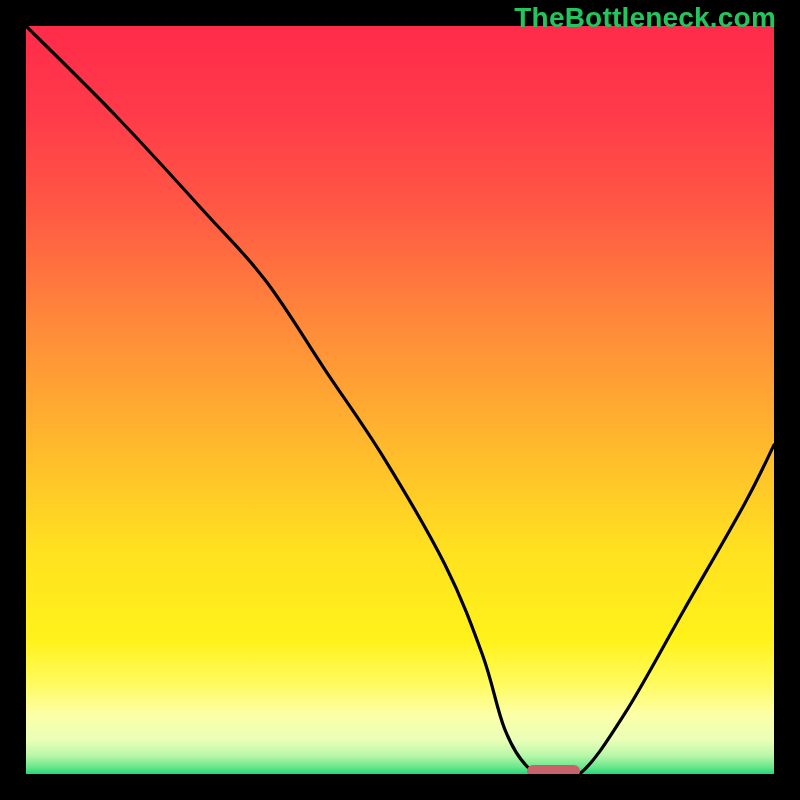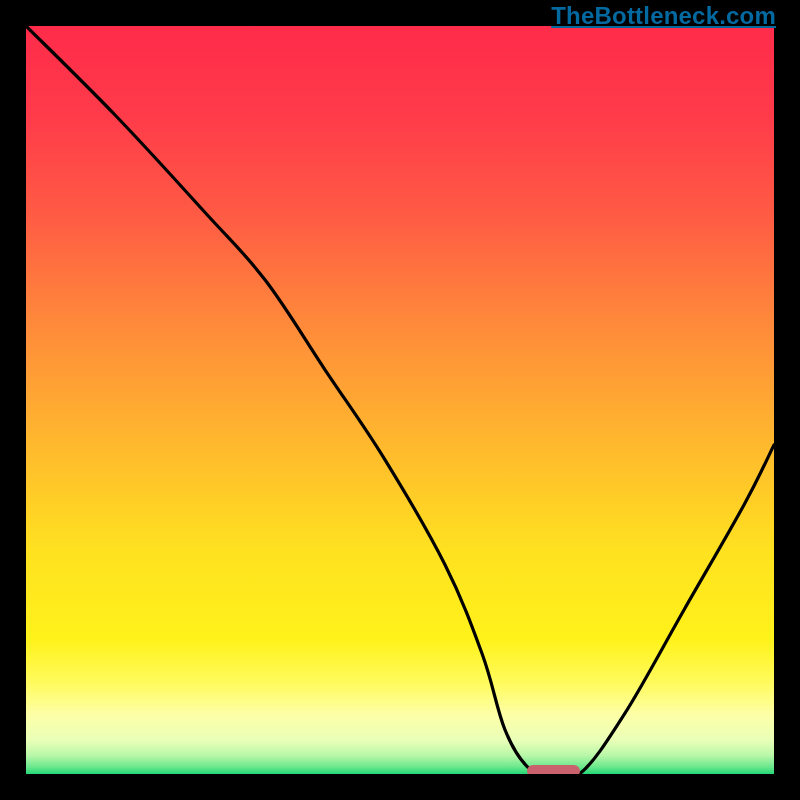--- a/index.html
+++ b/index.html
@@ -28,26 +28,25 @@
   }
   .gradient {
     position: absolute;
     inset: 0;
   }
   .watermark {
     position: absolute;
     top: 2px;
     right: 24px;
     font-family: Arial, Helvetica, sans-serif;
-    font-size: 24px;
+    font-size: 28px;
     font-weight: bold;
-    color: #0369a1;
+    color: #22c55e;
     letter-spacing: 0.2px;
     z-index: 5;
-    text-decoration: underline;
   }
   svg.curve {
     position: absolute;
     inset: 0;
     z-index: 3;
   }
   .marker {
     position: absolute;
     height: 12px;
     border-radius: 6px;

